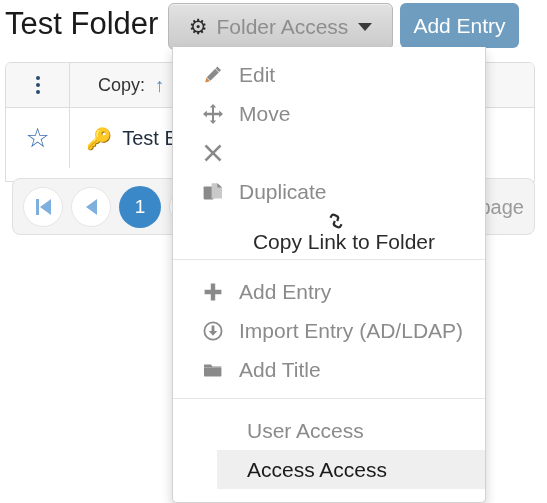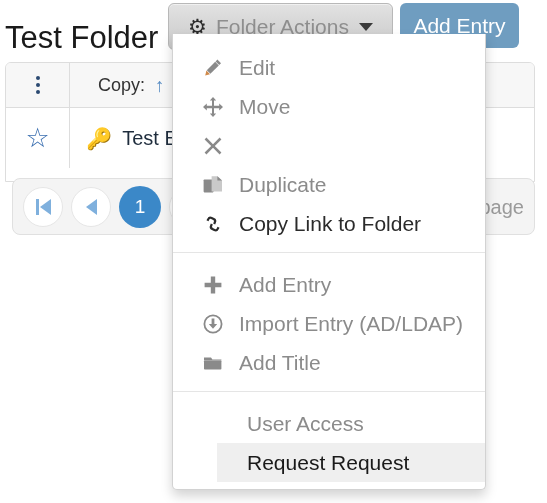--- a/index.html
+++ b/index.html
@@ -24,21 +24,21 @@
     width: 547px;
     height: 56px;
     display: flex;
     align-items: flex-start;
   }
   #page-title {
     font-size: 31px;
     line-height: 44px;
     color: #1a1a1a;
     padding-left: 5px;
-    padding-top: 16px;
+    padding-top: 2px;
     white-space: nowrap;
     font-weight: normal;
     margin: 0;
   }
 
   
   #folder-actions-btn {
     position: absolute;
     left: 168px;
     top: 3px;
@@ -247,44 +247,45 @@
     top: 17px;
     font-size: 20px;
     color: #9a9a9a;
     white-space: nowrap;
   }
 
   
   #folder-actions-menu {
     position: absolute;
     left: 172px;
-    top: 34px;
+    top: 47px;
     width: 314px;
     height: 456px;
     box-sizing: border-box;
     background: #ffffff;
     border: 1px solid #d2d2d2;
     border-top: none;
     border-radius: 0 0 5px 5px;
     box-shadow: 0 6px 12px rgba(0,0,0,0.175);
-    padding-top: 14px;
+    padding-top: 8px;
     overflow: hidden;
   }
   .menu-item {
     display: flex;
     align-items: center;
     height: 39px;
     padding-left: 30px;
     font-size: 21px;
     color: #8b8b8b;
     white-space: nowrap;
     cursor: pointer;
   }
   .menu-item.strong {
     color: #2b2b2b;
+    flex-direction: column;
   }
   .menu-item.hovered {
     background: #efefef;
     color: #1a1a1a;
   }
   .menu-item .mi-icon {
     width: 30px;
     margin-right: 6px;
     display: inline-flex;
     align-items: center;
@@ -346,21 +347,21 @@
   <div class="pg-btn"></div>
   <div id="pg-page-label">page</div>
 </div>
 
 <div id="page-header">
   <h1 id="page-title">Test Folder</h1>
 </div>
 
 <div id="folder-actions-btn">
   <span class="gear">⚙</span>
-  <span class="fa-label">Folder Actions</span>
+  <span class="fa-label">Folder Access</span>
   <span class="caret"></span>
 </div>
 
 <div id="add-entry-btn">
   <span>Add Entry</span>
 </div>
 
 <div id="folder-actions-menu">
 
   <div class="menu-item">
@@ -447,16 +448,16 @@
   </div>
 
   <div class="menu-divider"></div>
   <div class="menu-group-pad"></div>
 
   <div class="menu-item noicon">
     <span class="mi-label">User Access</span>
   </div>
 
   <div class="menu-item noicon hovered">
-    <span class="mi-label">Request Request</span>
+    <span class="mi-label">Access Access</span>
   </div>
 
 </div>
 
 </body></html>

